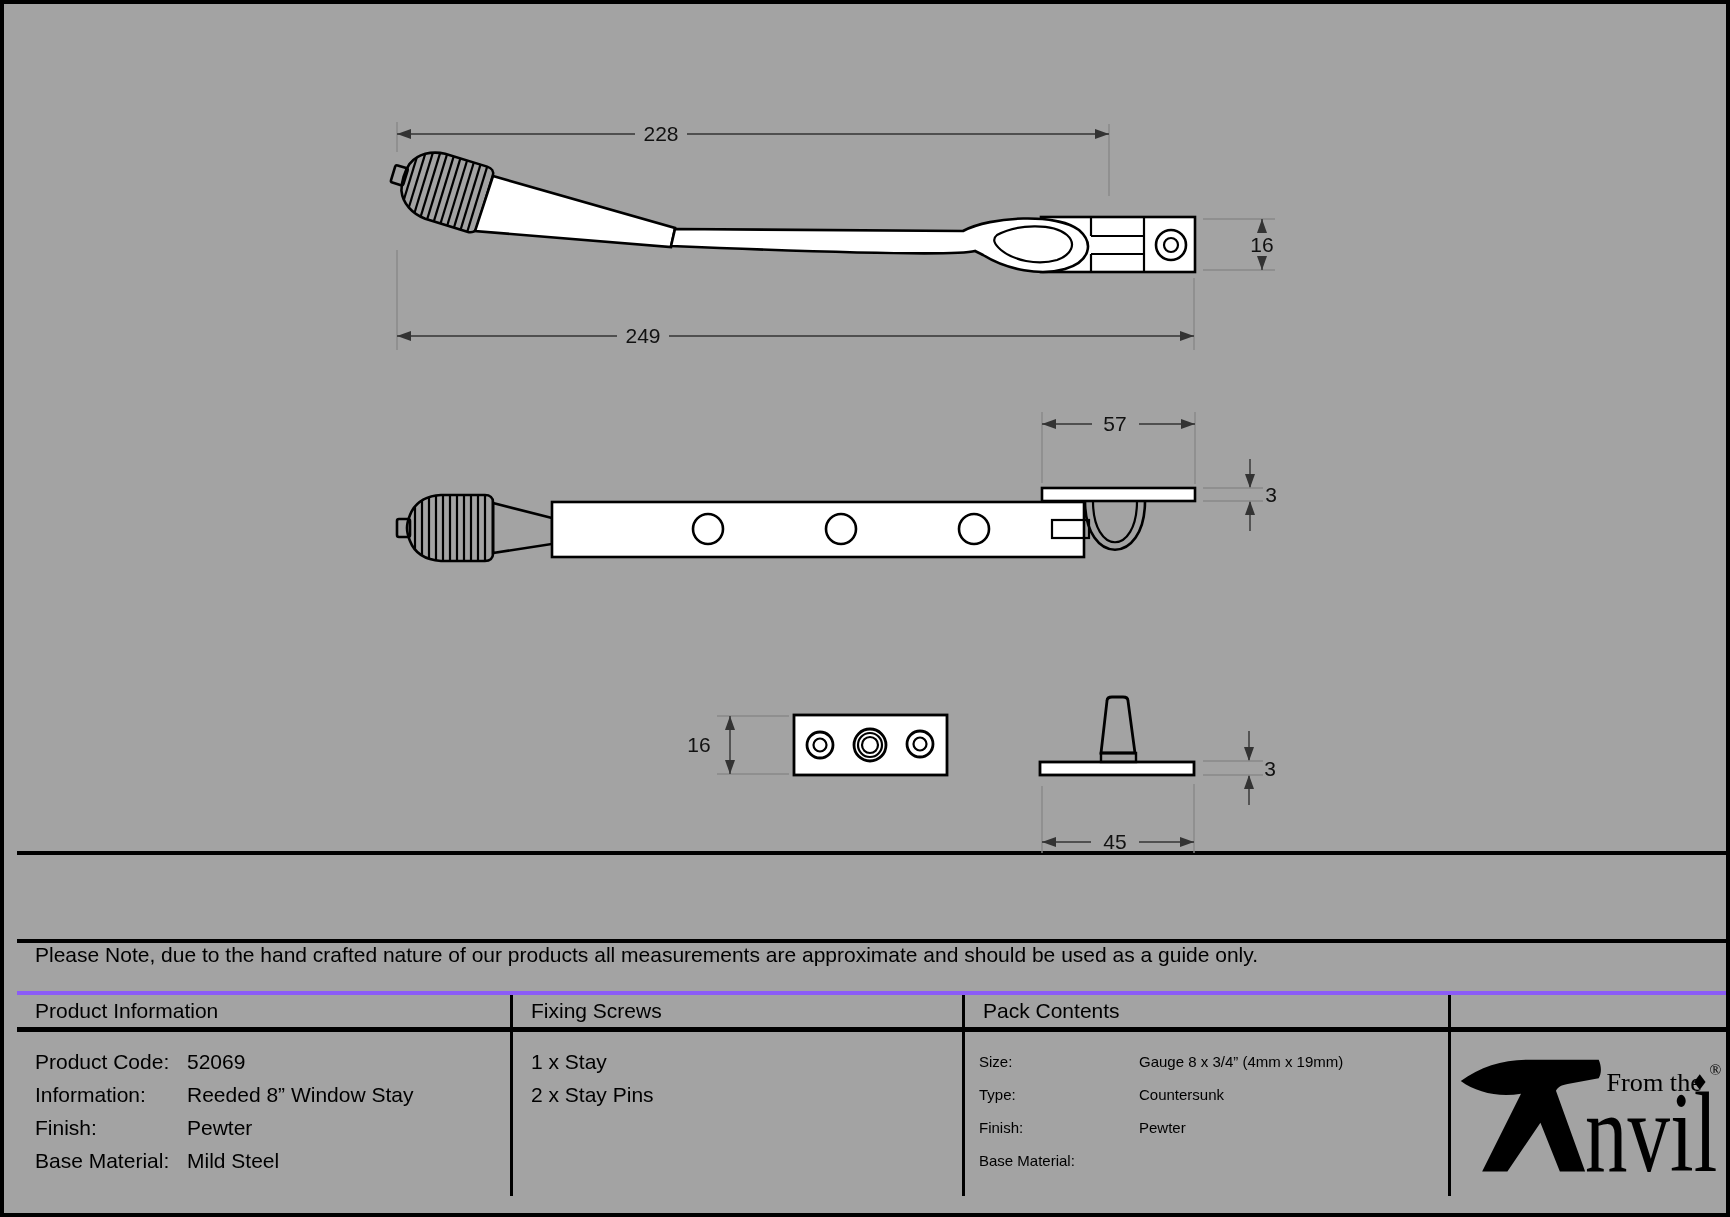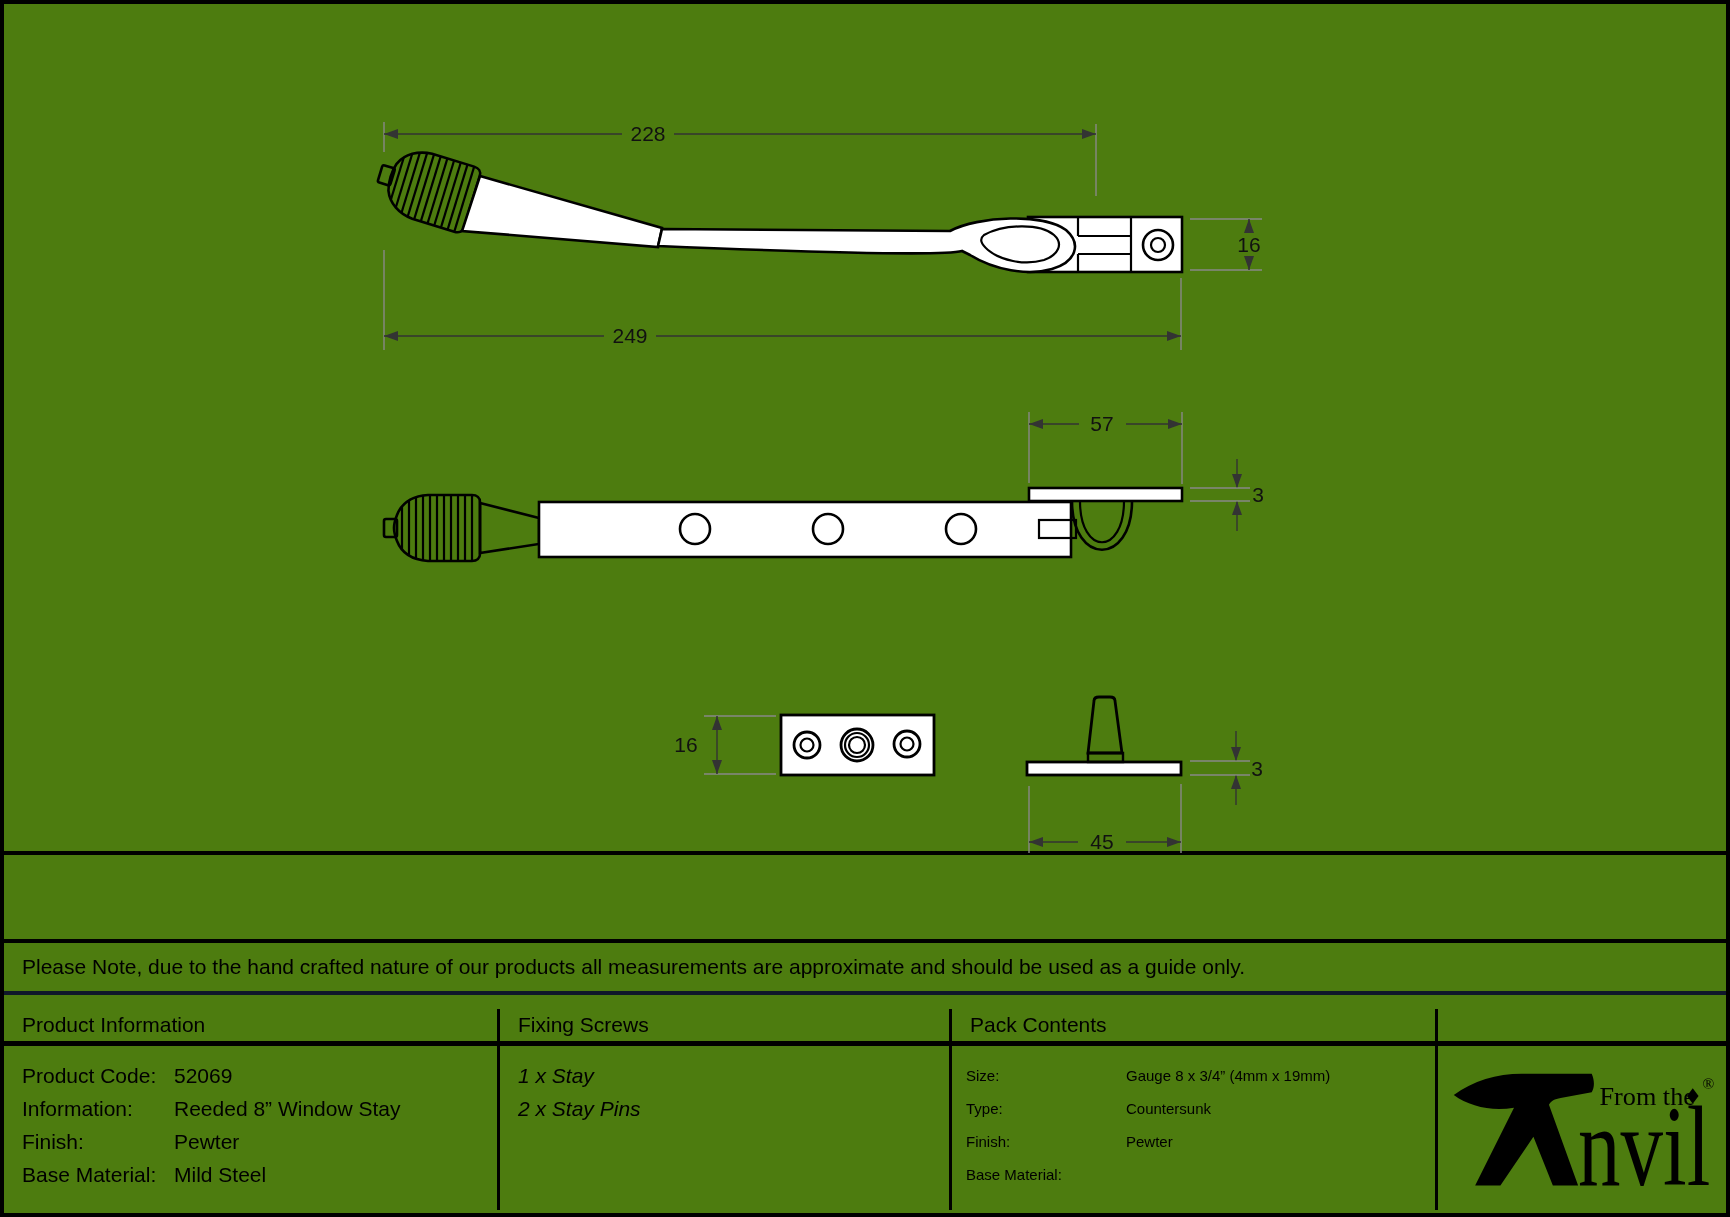--- a/index.html
+++ b/index.html
@@ -1,48 +1,49 @@
 <!DOCTYPE html>
 <html><head>
 <meta charset="utf-8">
 <style>
   html,body{margin:0;padding:0;background:#e8e8e8;}
   *{box-sizing:border-box;}
   .sheet{
     position:relative;
     width:1730px;height:1217px;
-    background:#4d7c0f;
+    background:#a3a3a3;
     border:4px solid #000;
     font-family:"Liberation Sans",sans-serif;
     color:#000;
     overflow:hidden;
+    padding-left:13px;
   }
   .drawing-area{
     position:relative;
     width:100%;height:851px;
     border-bottom:4px solid #000;
   }
   .spacer-band{width:100%;height:88px;border-bottom:4px solid #000;}
   .note-bar{
     width:100%;height:52px;
-    border-bottom:4px solid #0f172a;
-    display:flex;align-items:center;
+    border-bottom:4px solid #8b5cf6;
+    display:flex;
     padding-left:18px;
     font-size:21px;
   }
-  .spec-table{width:100%;margin-top:14px;}
+  .spec-table{width:100%;}
   .t-row{display:grid;grid-template-columns:496px 452px 486px auto;}
   .t-head{height:37px;border-bottom:5px solid #000;}
   .t-head .cell{display:flex;align-items:center;padding-left:18px;font-size:21px;}
   .t-body{height:164px;}
   .cell{border-right:3px solid #000;}
   .cell:last-child{border-right:none;}
   .kv{display:grid;grid-template-columns:152px auto;padding:13px 0 0 18px;font-size:21px;line-height:33px;}
   .kv3{display:grid;grid-template-columns:160px auto;padding:13px 0 0 14px;font-size:15px;line-height:33px;}
-  .list{padding:13px 0 0 18px;font-size:21px;line-height:33px;font-style:italic;}
+  .list{padding:13px 0 0 18px;font-size:21px;line-height:33px;}
   .logo-cell{display:flex;align-items:center;justify-content:center;padding-top:6px;}
   svg text{font-family:"Liberation Sans",sans-serif;}
   svg .serif{font-family:"Liberation Serif",serif;}
 </style>
 </head>
 <body>
 
 <div class="sheet">
 
   <div class="drawing-area">

